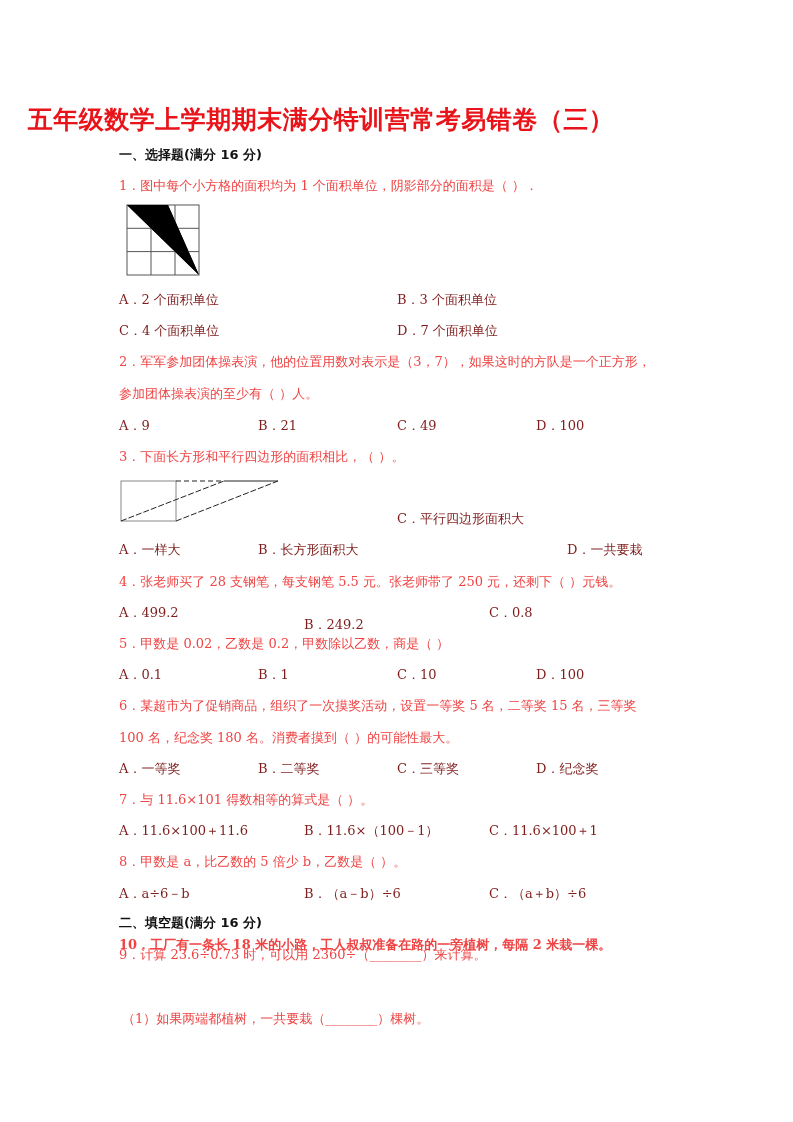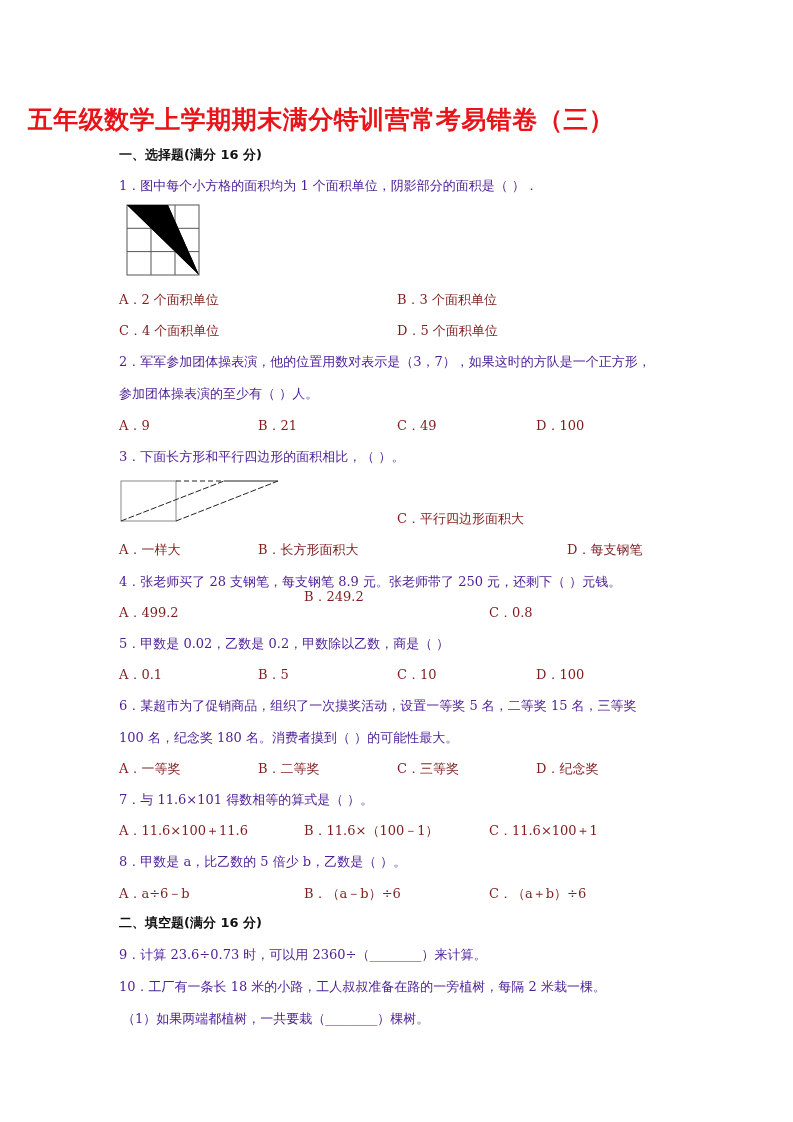--- a/index.html
+++ b/index.html
@@ -4,21 +4,21 @@
 <style>
   html, body { margin: 0; padding: 0; background: #ffffff; }
   body { width: 793px; height: 1122px; position: relative; overflow: hidden;
          font-family: "DejaVu Serif", "Liberation Serif", serif; color: #1a1a1a; }
   .abs { position: absolute; white-space: nowrap; }
   .title { left: 0; width: 642px; text-align: center; top: 103px;
            font-family: "DejaVu Sans", "Liberation Sans", sans-serif;
            font-size: 25px; font-weight: bold; color: #e8141a; letter-spacing: 0.5px; }
   .section { font-family: "DejaVu Sans", "Liberation Sans", sans-serif;
              font-size: 13px; font-weight: bold; color: #111; }
-  .q { font-size: 13px; color: #4c1d95; }
+  .q { font-size: 13px; color: #ef4444; }
   .opt { font-size: 13px; color: #7f1d1d; }
   .fig { position: absolute; }
 </style>
 </head>
 <body>
 
 <div class="abs title">五年级数学上学期期末满分特训营常考易错卷（三）</div>
 
 <div class="abs section" style="left:119px; top:146px;">一、选择题(满分 16 分)</div>
 
@@ -30,21 +30,21 @@
     <line x1="26" y1="2" x2="26" y2="72"></line>
     <line x1="50" y1="2" x2="50" y2="72"></line>
     <line x1="2" y1="25.3" x2="74" y2="25.3"></line>
     <line x1="2" y1="48.6" x2="74" y2="48.6"></line>
   </g>
   <polygon points="2,2 43,2 74,72" fill="#000"></polygon>
 </svg>
 <div class="abs opt" style="left:119px; top:291px;">A．2 个面积单位</div>
 <div class="abs opt" style="left:397px; top:291px;text-align:center;">B．3 个面积单位</div>
 <div class="abs opt" style="left:119px; top:322px;">C．4 个面积单位</div>
-<div class="abs opt" style="left:397px; top:322px;">D．5 个面积单位</div>
+<div class="abs opt" style="left:397px; top:322px;">D．7 个面积单位</div>
 
 <div class="abs q" style="left:119px; top:353px;">2．军军参加团体操表演，他的位置用数对表示是（3，7），如果这时的方队是一个正方形，</div>
 <div class="abs q" style="left:119px; top:385px;">参加团体操表演的至少有（     ）人。</div>
 <div class="abs opt" style="left:119px; top:417px;">A．9</div>
 <div class="abs opt" style="left:258px; top:417px;">B．21</div>
 <div class="abs opt" style="left:397px; top:417px;">C．49</div>
 <div class="abs opt" style="left:536px; top:417px;">D．100</div>
 
 <div class="abs q" style="left:119px; top:448px;text-align:right;">3．下面长方形和平行四边形的面积相比，（     ）。</div>
 <svg class="fig" style="left:118px; top:478px;" width="166" height="48" viewBox="0 0 166 48">
@@ -52,30 +52,30 @@
     <rect x="3" y="3" width="55" height="40" stroke="#888"></rect>
     <line x1="58" y1="3" x2="106" y2="3" stroke="#222" stroke-dasharray="5,3"></line>
     <line x1="106" y1="3" x2="160" y2="3" stroke="#222"></line>
     <line x1="3" y1="43" x2="106" y2="3" stroke="#222" stroke-dasharray="6,2"></line>
     <line x1="58" y1="43" x2="160" y2="3" stroke="#222" stroke-dasharray="6,2"></line>
   </g>
 </svg>
 <div class="abs opt" style="left:119px; top:541px;">A．一样大</div>
 <div class="abs opt" style="left:258px; top:541px;">B．长方形面积大</div>
 <div class="abs opt" style="left:397px; top:510px;">C．平行四边形面积大</div>
-<div class="abs opt" style="left:567px; top:541px;">D．每支钢笔</div>
+<div class="abs opt" style="left:567px; top:541px;">D．一共要栽</div>
 
-<div class="abs q" style="left:119px; top:573px;">4．张老师买了 28 支钢笔，每支钢笔 8.9 元。张老师带了 250 元，还剩下（     ）元钱。</div>
+<div class="abs q" style="left:119px; top:573px;">4．张老师买了 28 支钢笔，每支钢笔 5.5 元。张老师带了 250 元，还剩下（     ）元钱。</div>
 <div class="abs opt" style="left:119px; top:604px;">A．499.2</div>
-<div class="abs opt" style="left:304px; top:588px;">B．249.2</div>
+<div class="abs opt" style="left:304px; top:616px;">B．249.2</div>
 <div class="abs opt" style="left:489px; top:604px;">C．0.8</div>
 
 <div class="abs q" style="left:119px; top:635px;">5．甲数是 0.02，乙数是 0.2，甲数除以乙数，商是（     ）</div>
 <div class="abs opt" style="left:119px; top:666px;">A．0.1</div>
-<div class="abs opt" style="left:258px; top:666px;">B．5</div>
+<div class="abs opt" style="left:258px; top:666px;">B．1</div>
 <div class="abs opt" style="left:397px; top:666px;">C．10</div>
 <div class="abs opt" style="left:536px; top:666px;">D．100</div>
 
 <div class="abs q" style="left:119px; top:697px;">6．某超市为了促销商品，组织了一次摸奖活动，设置一等奖 5 名，二等奖 15 名，三等奖</div>
 <div class="abs q" style="left:119px; top:729px;">100 名，纪念奖 180 名。消费者摸到（     ）的可能性最大。</div>
 <div class="abs opt" style="left:119px; top:760px;">A．一等奖</div>
 <div class="abs opt" style="left:258px; top:760px;">B．二等奖</div>
 <div class="abs opt" style="left:397px; top:760px;">C．三等奖</div>
 <div class="abs opt" style="left:536px; top:760px;">D．纪念奖</div>
 
@@ -86,14 +86,14 @@
 
 <div class="abs q" style="left:119px; top:853px;">8．甲数是 a，比乙数的 5 倍少 b，乙数是（     ）。</div>
 <div class="abs opt" style="left:119px; top:885px;">A．a÷6－b</div>
 <div class="abs opt" style="left:304px; top:885px;">B．（a－b）÷6</div>
 <div class="abs opt" style="left:489px; top:885px;">C．（a＋b）÷6</div>
 
 <div class="abs section" style="left:119px; top:914px;text-align:center;">二、填空题(满分 16 分)</div>
 
 <div class="abs q" style="left:119px; top:946px;">9．计算 23.6÷0.73 时，可以用 2360÷（________）来计算。</div>
 
-<div class="abs q" style="left:119px; top:978px;">10．工厂有一条长 18 米的小路，工人叔叔准备在路的一旁植树，每隔 2 米栽一棵。</div>
+<div class="abs q" style="left:119px; top:936px;font-weight:bold;">10．工厂有一条长 18 米的小路，工人叔叔准备在路的一旁植树，每隔 2 米栽一棵。</div>
 <div class="abs q" style="left:122px; top:1010px;">（1）如果两端都植树，一共要栽（________）棵树。</div>
 
 </body></html>

